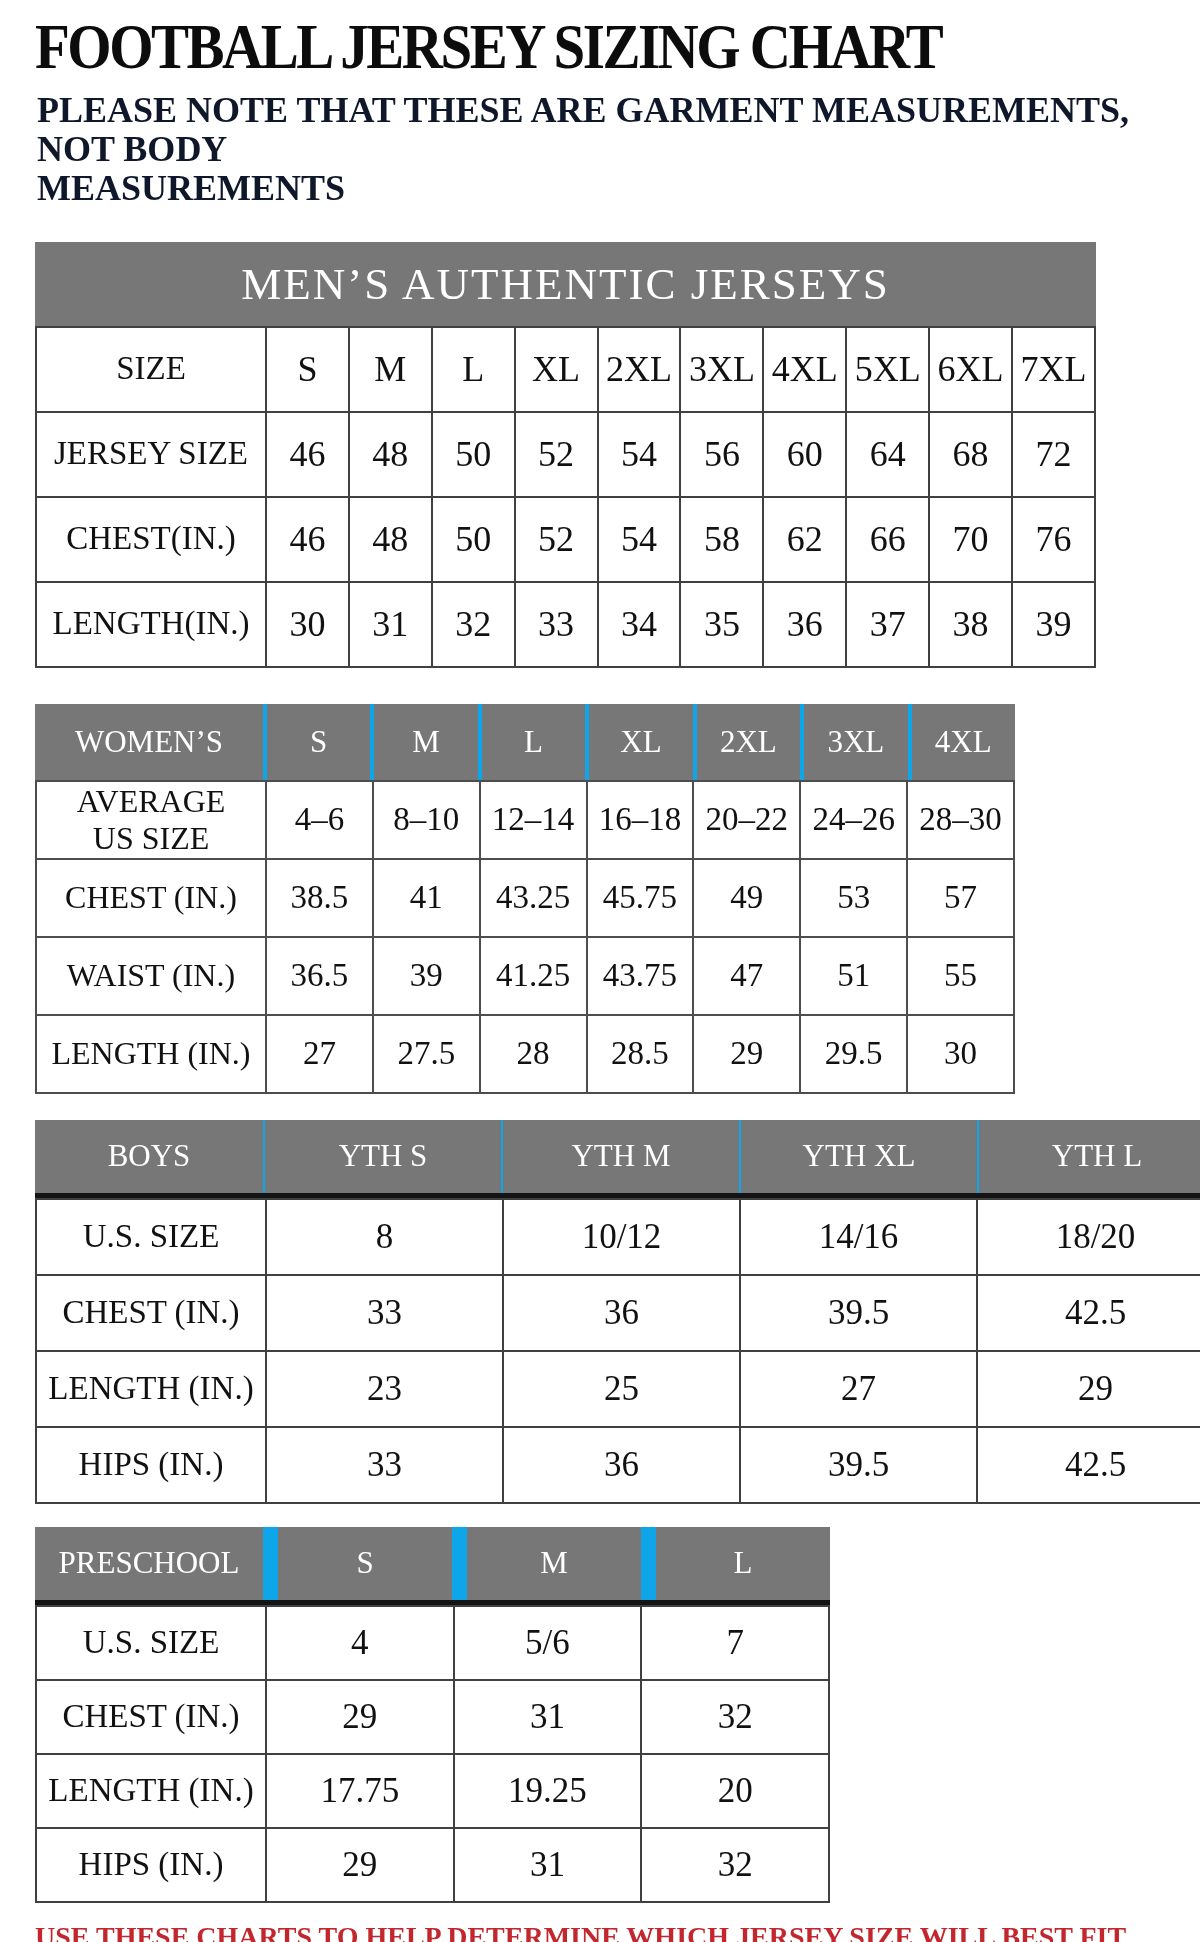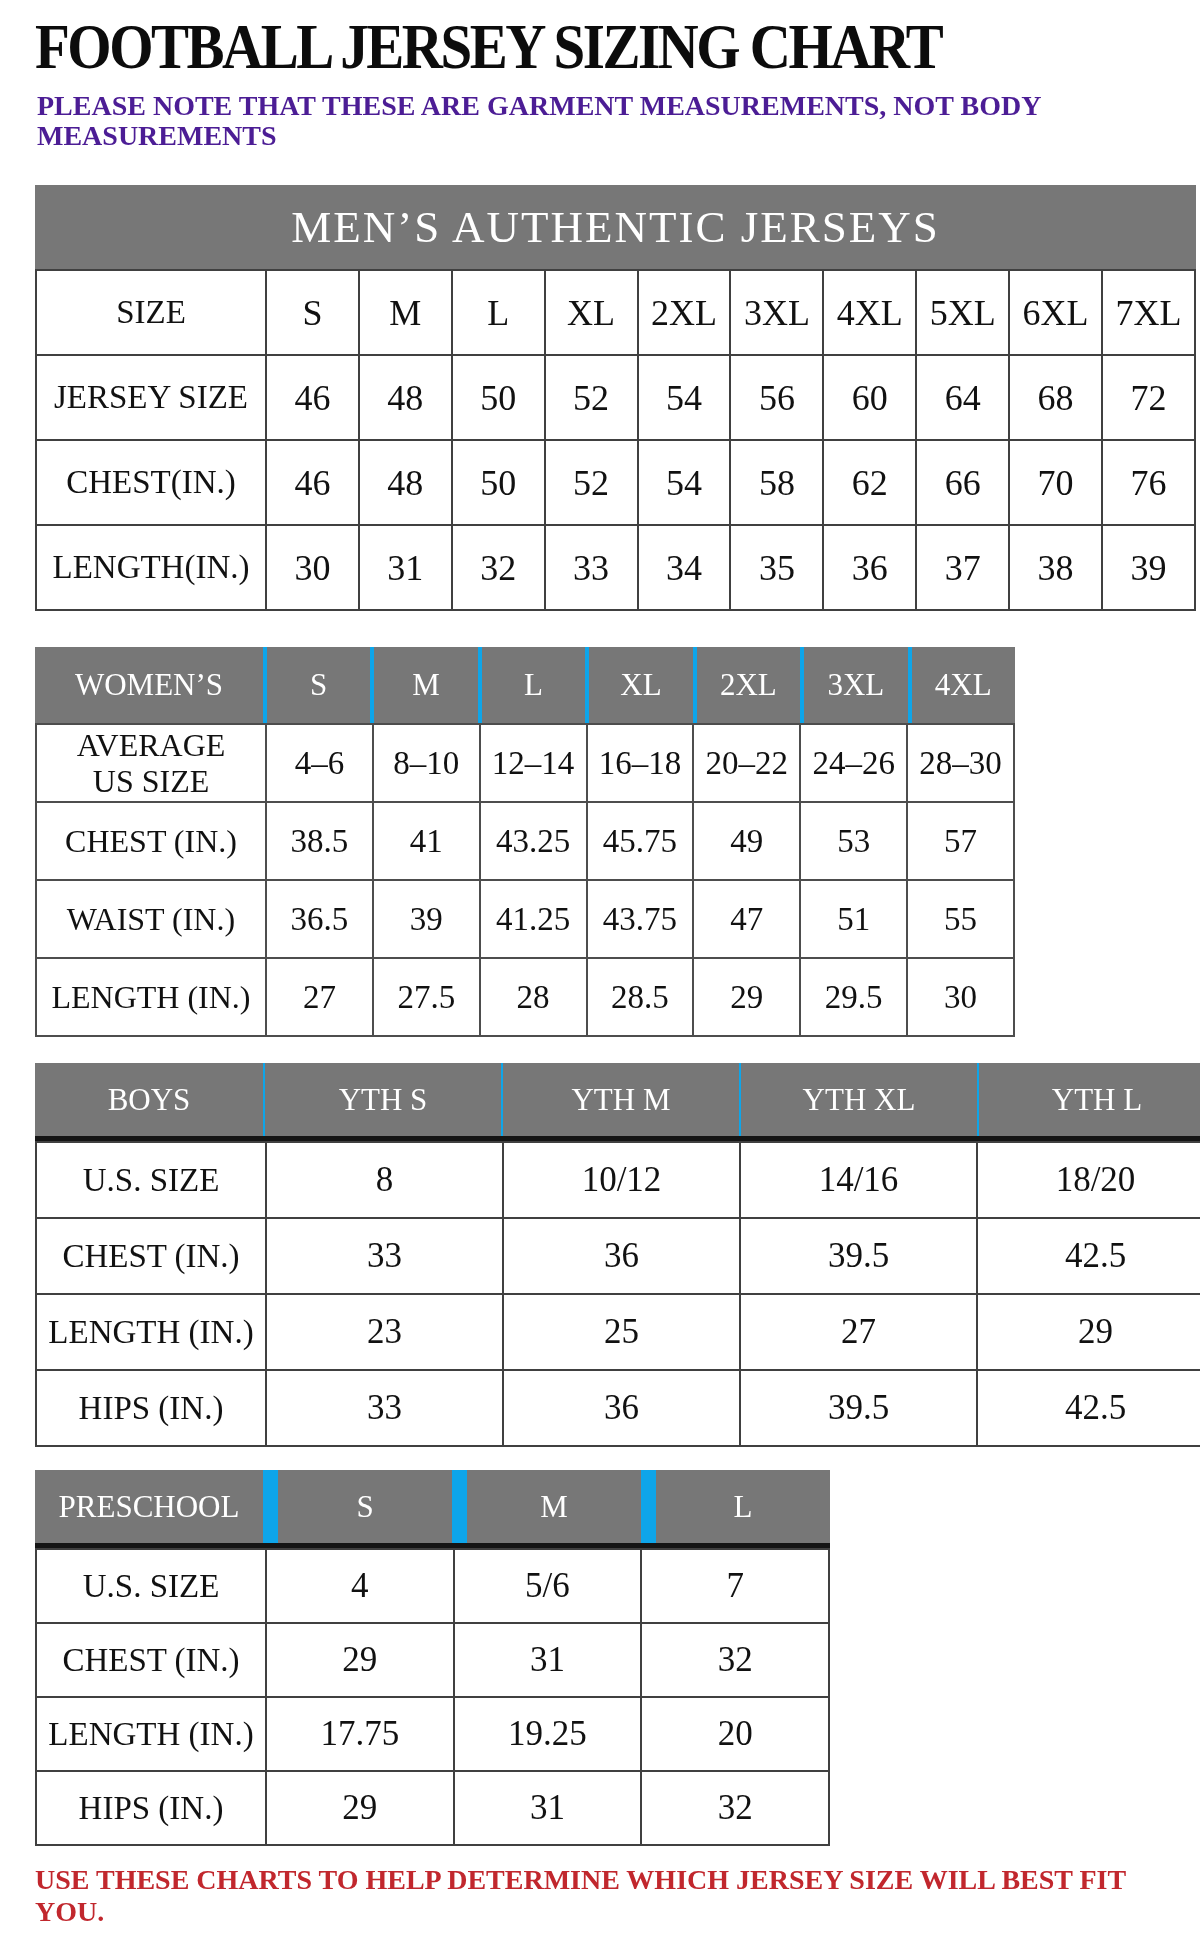--- a/index.html
+++ b/index.html
@@ -9,34 +9,34 @@
     font-family:"Liberation Sans", sans-serif; color:#111;
   }
   .page { padding:10px 0 0 35px;font-family:Liberation Serif, serif; }
 
   .title {
     margin:4px 0 0 0; line-height:1;
     font-size:57px; font-weight:900; letter-spacing:-2.5px; color:#0c0c0c;
     transform:scaleY(1.13); transform-origin:0 0;
   }
   .note {
-    margin:20px 0 0 2px; color:#4c1d95; font-size:28px; font-weight:700;
+    margin:20px 0 0 2px; color:#0f172a; font-size:36px; font-weight:700;
     line-height:1.08; white-space:pre-line;
   }
 
   .tblwrap { margin-top:34px; }
   .tblwrap table { border-collapse:collapse; table-layout:fixed; width:100%; }
   .tblwrap td {
     border:2px solid #404040; text-align:center; vertical-align:middle;
     color:#111; padding:0;
   }
   td.lbl { width:230px; white-space:pre-line; line-height:1.15; }
 
   
-  .mens { width:1161px; }
+  .mens { width:1061px; }
   .solid-header {
     background:#777777; color:#fff; height:84px;
     display:flex; align-items:center; justify-content:center;
     font-size:45px; letter-spacing:2px; font-weight:400;
   }
   .mens td { height:85px; font-size:36px; }
   .mens td.lbl { font-size:33px; }
 
   
   .hdr-cells { display:flex; background:#0ea5e9; }

